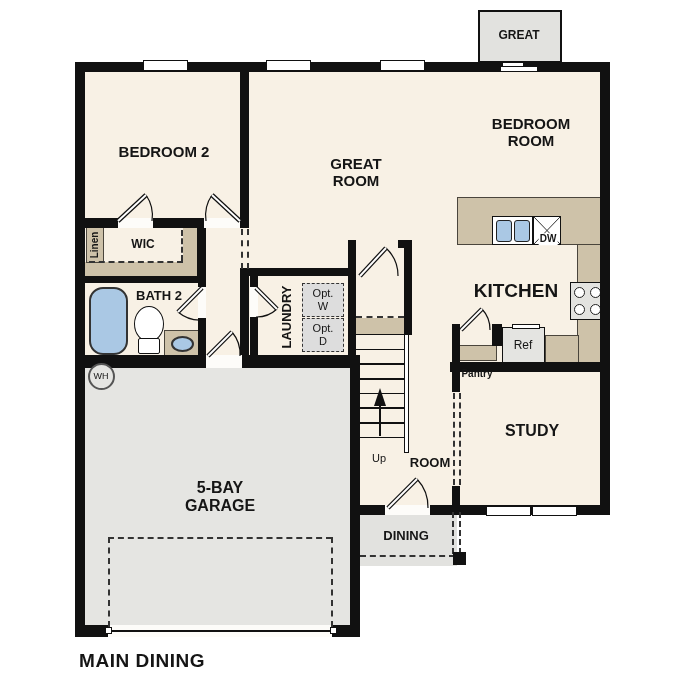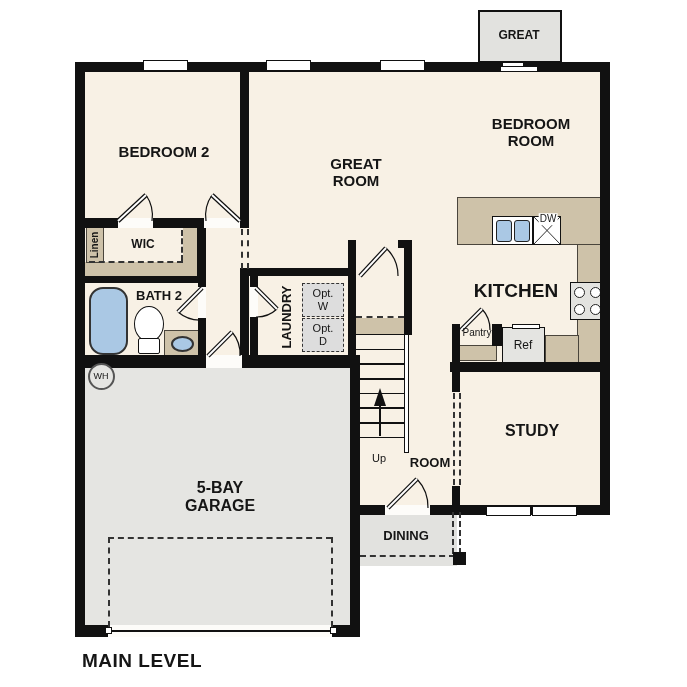--- a/index.html
+++ b/index.html
@@ -196,20 +196,20 @@
   <div class="abs lbl rot" style="left:287px;top:317px;font-size:13px;">LAUNDRY</div>
   <div class="abs lbl" style="left:532px;top:431px;font-size:16px;">STUDY</div>
   <div class="abs lbl" style="left:430px;top:463px;font-size:13px;">ROOM</div>
   <div class="abs lbl" style="left:220px;top:497px;font-size:16px;">5-BAY
 GARAGE</div>
   <div class="abs lbl" style="left:406px;top:536px;font-size:13px;">DINING</div>
   <div class="abs lbl" style="left:323px;top:300px;font-size:11px;font-weight:normal;">Opt.
 W</div>
   <div class="abs lbl" style="left:323px;top:335px;font-size:11px;font-weight:normal;">Opt.
 D</div>
-  <div class="abs lbl" style="left:548px;top:219px;font-size:10px;font-weight:normal;background:#fff;z-index:41;padding:0 1px;">DW</div>
+  <div class="abs lbl" style="left:548px;top:239px;font-size:10px;font-weight:bold;background:#fff;z-index:41;padding:0 1px;">DW</div>
   <div class="abs lbl" style="left:523px;top:346px;font-size:12px;font-weight:normal;">Ref</div>
-  <div class="abs lbl" style="left:477px;top:333px;font-size:10px;font-weight:normal;">Pantry</div>
+  <div class="abs lbl" style="left:477px;top:374px;font-size:10px;font-weight:bold;">Pantry</div>
   <div class="abs lbl" style="left:101px;top:376px;font-size:9px;font-weight:normal;">WH</div>
   <div class="abs lbl" style="left:379px;top:458px;font-size:11px;font-weight:normal;">Up</div>
-  <div class="abs lbl" style="left:142px;top:661px;font-size:19px;letter-spacing:0.5px;white-space:nowrap;">MAIN LEVEL</div>
+  <div class="abs lbl" style="left:142px;top:661px;font-size:19px;letter-spacing:0.5px;white-space:nowrap;">MAIN DINING</div>
 
 </div>
 
 </body></html>

